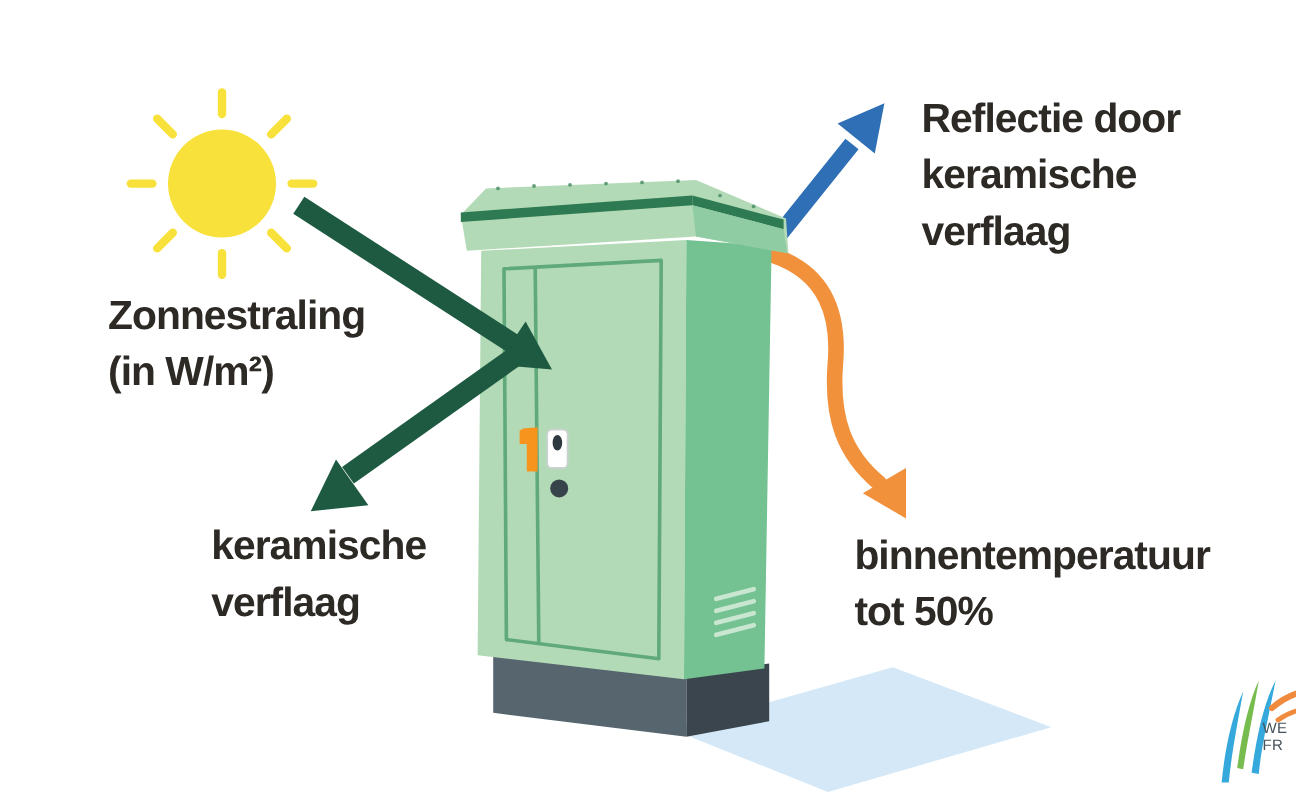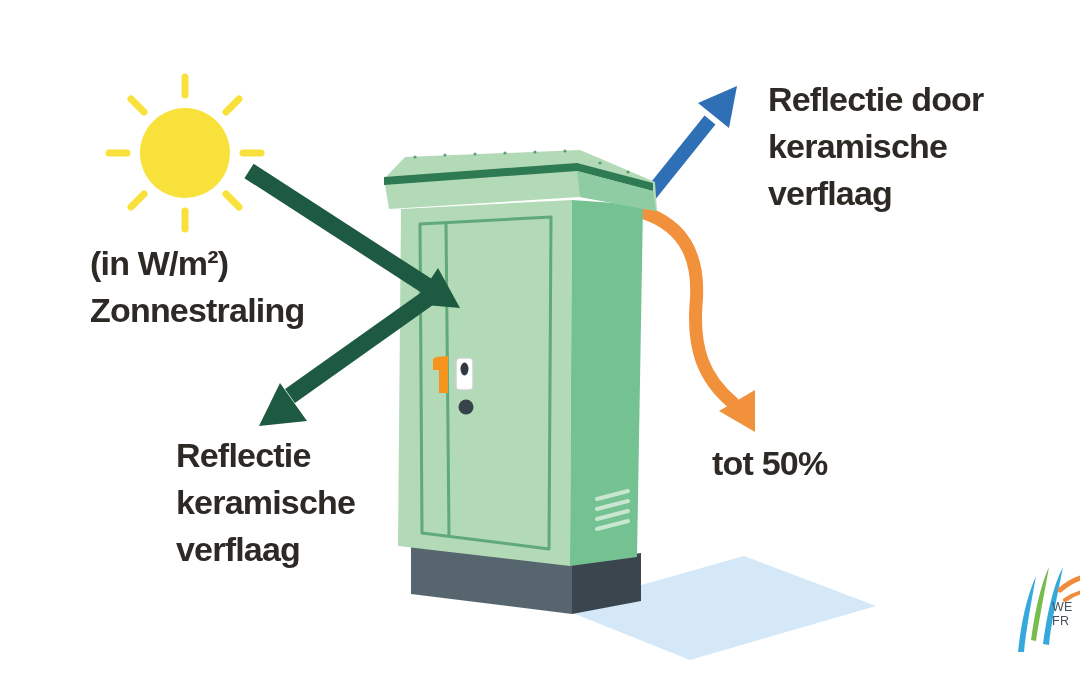--- a/index.html
+++ b/index.html
@@ -102,37 +102,37 @@
       <line x1="144" y1="112" x2="131" y2="99"></line>
       <line x1="127" y1="153" x2="109" y2="153"></line>
       <line x1="144" y1="194" x2="131" y2="207"></line>
       <line x1="185" y1="211" x2="185" y2="229"></line>
       <line x1="226" y1="194" x2="239" y2="207"></line>
     </g>
   </g>
 </svg>
 
 <div class="label" style="left:90px;top:240px">
+  <div>Zonnestraling</div>
   <div>(in W/m²)</div>
-  <div>Zonnestraling</div>
 </div>
 
 <div class="label" style="left:768px;top:76px">
   <div>Reflectie door</div>
   <div>keramische</div>
   <div>verflaag</div>
 </div>
 
 <div class="label" style="left:176px;top:432px">
-  <div>Reflectie</div>
   <div>keramische</div>
   <div>verflaag</div>
 </div>
 
 <div class="label" style="left:712px;top:440px">
+  <div>binnentemperatuur</div>
   <div>tot 50%</div>
 </div>
 
 <div class="logo-wrap">
   <svg width="130" height="120" viewBox="0 0 130 120">
     <path d="M 10,100 C 13,70 19,44 28,24 C 23,52 18,78 16,100 Z" style="fill:var(--logo-blue)"></path>
     <path d="M 23,88 C 27,58 33,32 41,15 C 36,44 31,68 28,89 Z" style="fill:var(--logo-green)"></path>
     <path d="M 35,92 C 39,62 45,34 55,15 C 49,46 43,71 41,93 Z" style="fill:var(--logo-blue)"></path>
     <g style="stroke:var(--logo-orange)" fill="none" stroke-linecap="round">
       <path d="M 52,38 C 60,31 69,26 80,24" stroke-width="5"></path>

